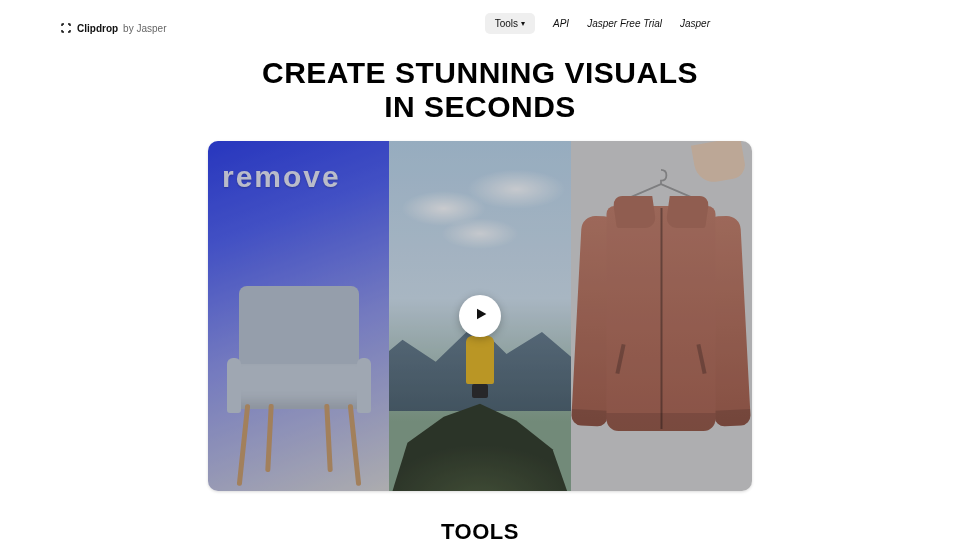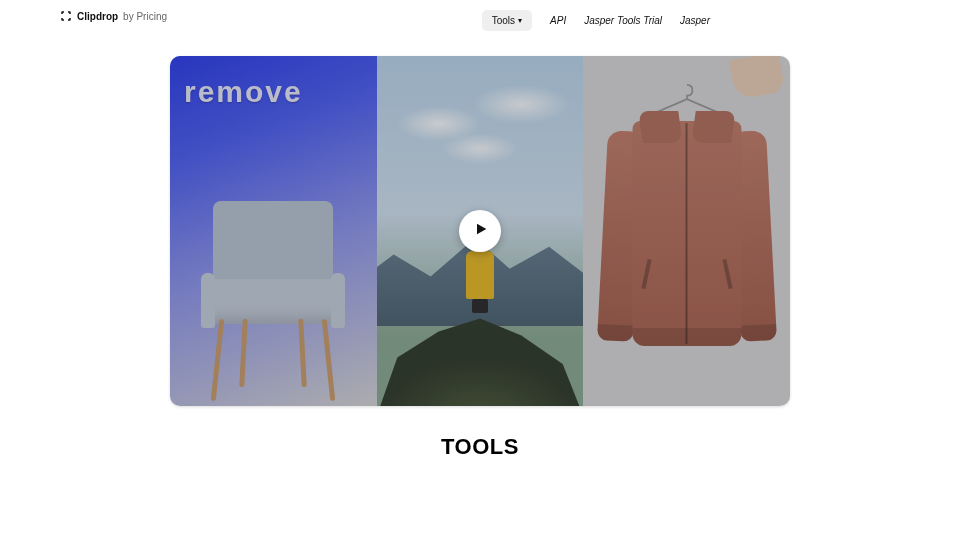--- a/index.html
+++ b/index.html
@@ -1,32 +1,32 @@
 <!DOCTYPE html>
 <html><head>
 <meta charset="utf-8">
 <style>
 * { margin: 0; padding: 0; box-sizing: border-box; }
 body { font-family: -apple-system, BlinkMacSystemFont, "Segoe UI", Helvetica, Arial, sans-serif; background: #fff; width: 960px; height: 540px; overflow: hidden; }
 
-.header { display: flex; align-items: flex-start; justify-content: space-between; padding: 10px 60px 0 60px; height: 34px; }
+.header { display: flex; align-items: flex-end; justify-content: space-between; padding: 4px 60px 0 60px; height: 34px; }
 .logo-block { display: flex; align-items: center; gap: 5px; font-size: 10px; color: #111; }
 .logo-icon { width: 12px; height: 12px; }
 .logo-name { font-weight: 600; }
 .logo-by { color: #666; font-weight: 400; }
 
 .nav { display: flex; align-items: center; gap: 18px; font-size: 10px; color: #111; margin-right: 190px; }
 .nav-item { cursor: pointer; font-style: italic; }
 .tools-btn { display: inline-flex; align-items: center; gap: 3px; background: #efefef; border-radius: 5px; padding: 5px 10px; cursor: pointer; }
 .chev { font-size: 8px; }
 
 .hero { text-align: center; margin-top: 22px; }
 .hero h1 { font-size: 30px; font-weight: 800; letter-spacing: 0.5px; color: #000; line-height: 1.12; }
 
-.video-wrap { width: 620px; height: 350px; margin: 18px auto 0; border-radius: 10px; overflow: hidden; position: relative; display: flex; box-shadow: 0 1px 3px rgba(0,0,0,0.15); }
+.video-wrap { width: 544px; height: 350px; margin: 18px auto 0; border-radius: 10px; overflow: hidden; position: relative; display: flex; box-shadow: 0 1px 3px rgba(0,0,0,0.15); }
 .panel { flex: 1; position: relative; overflow: hidden; }
 
 
 .p1 { background: linear-gradient(160deg, #2a3de8 0%, #4c5ef0 25%, #8b93ea 55%, #d4d4d4 100%); }
 .p1-text { position: absolute; top: 20px; left: 14px; font-size: 30px; font-weight: 700; line-height: 1.08; letter-spacing: 2px; color: rgba(255,255,255,0.88); text-shadow: 0 1px 2px rgba(0,0,0,0.25); font-family: Arial, sans-serif; }
 .chair { position: absolute; bottom: 5px; left: 50%; transform: translateX(-50%); width: 140px; height: 200px; }
 .chair-back { position: absolute; top: 0; left: 10px; right: 10px; height: 85px; background: #b7c2d0; border-radius: 8px 8px 4px 4px; }
 .chair-seat { position: absolute; top: 78px; left: 0; right: 0; height: 45px; background: #c3cdd9; border-radius: 6px; box-shadow: inset 0 -8px 12px rgba(0,0,0,0.12); }
 .chair-seat::before, .chair-seat::after { content:""; position:absolute; top:-6px; width:14px; height:55px; background:#c3cdd9; border-radius:6px 6px 3px 3px; }
 .chair-seat::before { left:-2px; }
@@ -81,34 +81,38 @@
   <div class="logo-block">
     <span class="logo-icon">
       <svg viewBox="0 0 24 24" fill="none" stroke="#111" stroke-width="3">
         <path d="M4 8 V5 a1 1 0 0 1 1-1 h3"></path>
           <path d="M16 4 h3 a1 1 0 0 1 1 1 v3"></path>
         <path d="M20 16 v3 a1 1 0 0 1 -1 1 h-3"></path>
           <path d="M8 20 H5 a1 1 0 0 1 -1-1 v-3"></path>
       </svg>
     </span>
     <span class="logo-name">Clipdrop</span>
-    <span class="logo-by">by Pricing</span>
+    <span class="logo-by">by Jasper</span>
   </div>
   <div class="nav">
     <span class="tools-btn">
       <span>Tools</span>
       <span class="chev">▾</span>
     </span>
     <span class="nav-item">API</span>
-    <span class="nav-item">Jasper Tools Trial</span>
+    <span class="nav-item">Jasper Free Trial</span>
     <span class="nav-item">Jasper</span>
   </div>
 </div>
 
 <div class="hero">
+  <h1>
+    <span>CREATE STUNNING VISUALS</span><br>
+    <span>IN SECONDS</span>
+  </h1>
 
   <div class="video-wrap">
     <div class="panel p1">
       <div class="p1-text">
         <span>remove</span><br>
       </div>
       <div class="chair">
         <div class="chair-back"></div>
         <div class="chair-seat"></div>
         <div class="leg l1"></div>

